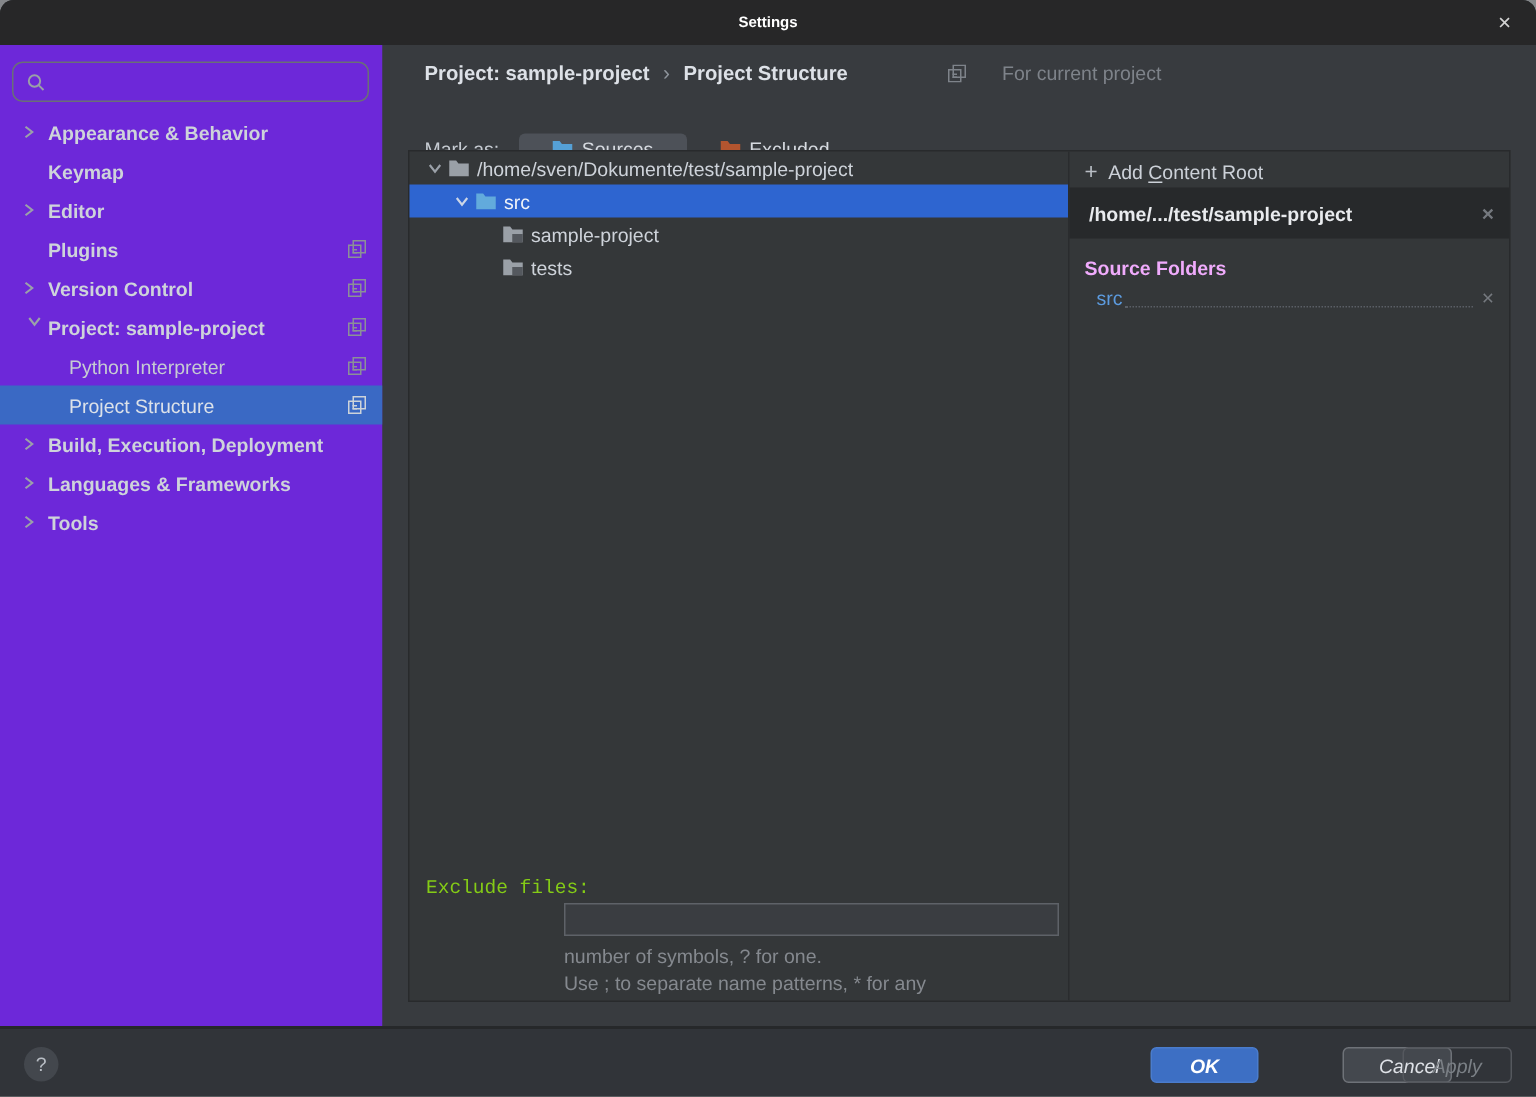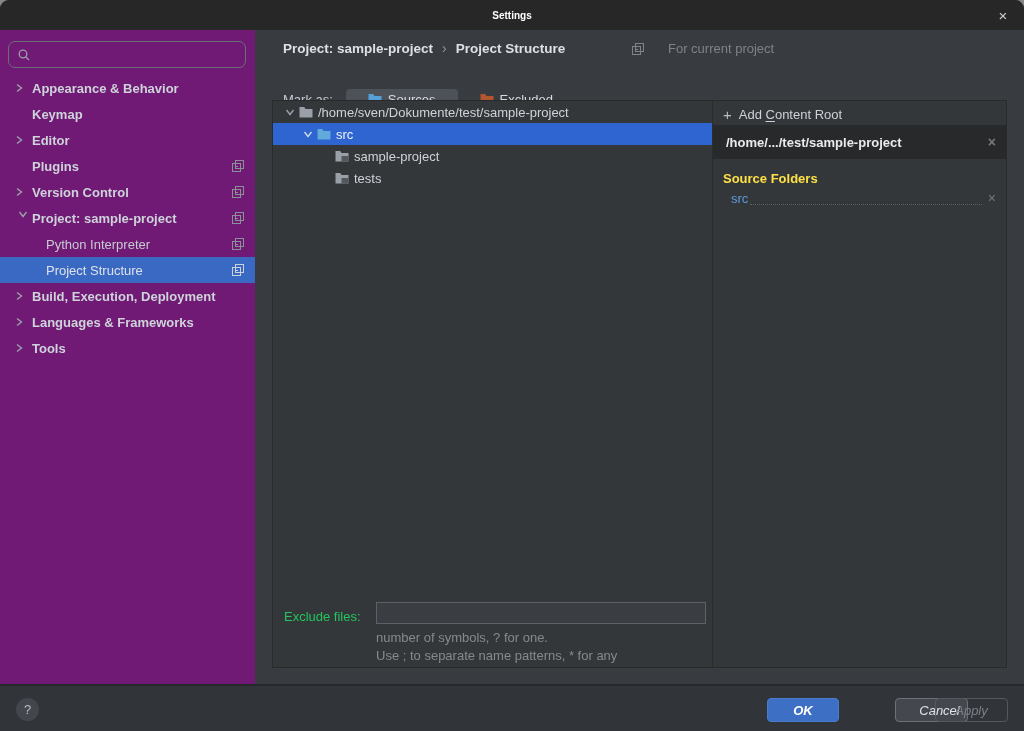--- a/index.html
+++ b/index.html
@@ -10,21 +10,21 @@
     -webkit-font-smoothing:antialiased;
   }
   
   .titlebar{ position:absolute; left:0; top:0; width:1024px; height:30px;
     background:#272728; display:flex; align-items:center; justify-content:center; }
   .titlebar .title{ color:#ffffff; font-weight:bold; font-size:10px; }
   .titlebar .close{ position:absolute; right:11px; top:0; height:30px; width:20px;
     display:flex; align-items:center; justify-content:center; color:#d2d2d2;
     font-size:15px; cursor:pointer; }
   
-  .sidebar{ position:absolute; left:0; top:30px; width:255px; height:654px; background:#701a75; }
+  .sidebar{ position:absolute; left:0; top:30px; width:255px; height:654px; background:#6d28d9; }
   .search-box{ position:absolute; left:8px; top:11px; width:238px; height:27px;
     border:1px solid #6a6f76; border-radius:7px; display:flex; align-items:center; padding-left:8px; }
   .search-box input{ background:transparent; border:none; outline:none; color:#d5d9de;
     font-family:inherit; font-size:13px; margin-left:6px; width:190px; }
   .sb-items{ position:absolute; left:0; top:45px; width:255px; }
   .sb-item{ position:relative; height:26px; display:flex; align-items:center;
     padding-left:14px; color:#ced3da; cursor:pointer; }
   .sb-item .chev{ width:18px; display:flex; align-items:center; }
   .sb-item.bold{ font-weight:bold; }
   .sb-item.child{ padding-left:46px; color:#c6cbd2; }
@@ -51,34 +51,34 @@
   .tree-row{ height:22px; display:flex; align-items:center; gap:0;
     color:#ced3da; cursor:pointer; white-space:nowrap; }
   .tree-row .chev{ width:18px; display:flex; justify-content:center; }
   .tree-row .ficon{ width:19px; display:flex; align-items:center; }
   .tree-row.d0{ padding-left:8px; }
   .tree-row.d1{ padding-left:26px; }
   .tree-row.d2{ padding-left:62px; }
   .tree-row.selected{ background:#2e65d0; color:#f0f3f8; }
   .rot90{ transform:rotate(90deg); }
   
-  .exclude-label{ position:absolute; left:11px; top:508px; color:#22c55e; }
+  .exclude-label{ position:absolute; left:11px; top:483px; color:#84cc16;font-family:Liberation Mono, monospace; }
   .exclude-input{ position:absolute; left:103px; top:501px; width:330px; height:22px;
     background:#3a3d41; border:1px solid #5e6268; color:#dfe3e8; font-family:inherit;
     font-size:13px; padding:0 5px; outline:none; }
   .hints{ position:absolute; left:103px; top:528px; color:#85898f; line-height:18px; }
   
   .add-root{ height:22px; margin-top:2px; display:flex; align-items:center;
     padding-left:10px; gap:7px; color:#ccd1d8; cursor:pointer; }
   .plus{ color:#b9bec5; font-size:15px; line-height:1; }
   .content-root{ height:34px; background:#27292b; display:flex; align-items:center;
     padding:0 10px 0 13px; color:#e9ebee; font-weight:bold; cursor:pointer; }
   .row-x{ margin-left:auto; color:#75797f; font-size:14px; cursor:pointer; }
   .sf-title{ margin-top:9px; padding-left:10px; height:20px; display:flex;
-    align-items:center; color:#fde047; font-weight:bold; }
+    align-items:center; color:#f0abfc; font-weight:bold; }
   .sf-row{ height:20px; display:flex; align-items:center; padding:0 10px 0 18px;
     color:#5c9bdf; cursor:pointer; }
   .sf-dots{ flex:1; border-bottom:1px dotted #5a5f66; height:13px; margin:0 6px 0 2px; }
   
   .footer{ position:absolute; left:0; top:684px; width:1024px; height:47px;
     background:#313439; border-top:2px solid #26282a; }
   .help{ position:absolute; left:16px; top:12px; width:23px; height:23px; border-radius:50%;
     background:#43474d; color:#b9bec5; display:flex; align-items:center;
     justify-content:center; font-size:13px; cursor:pointer; }
   .btn{ position:absolute; top:12px; height:24px; border-radius:4px; display:flex;

